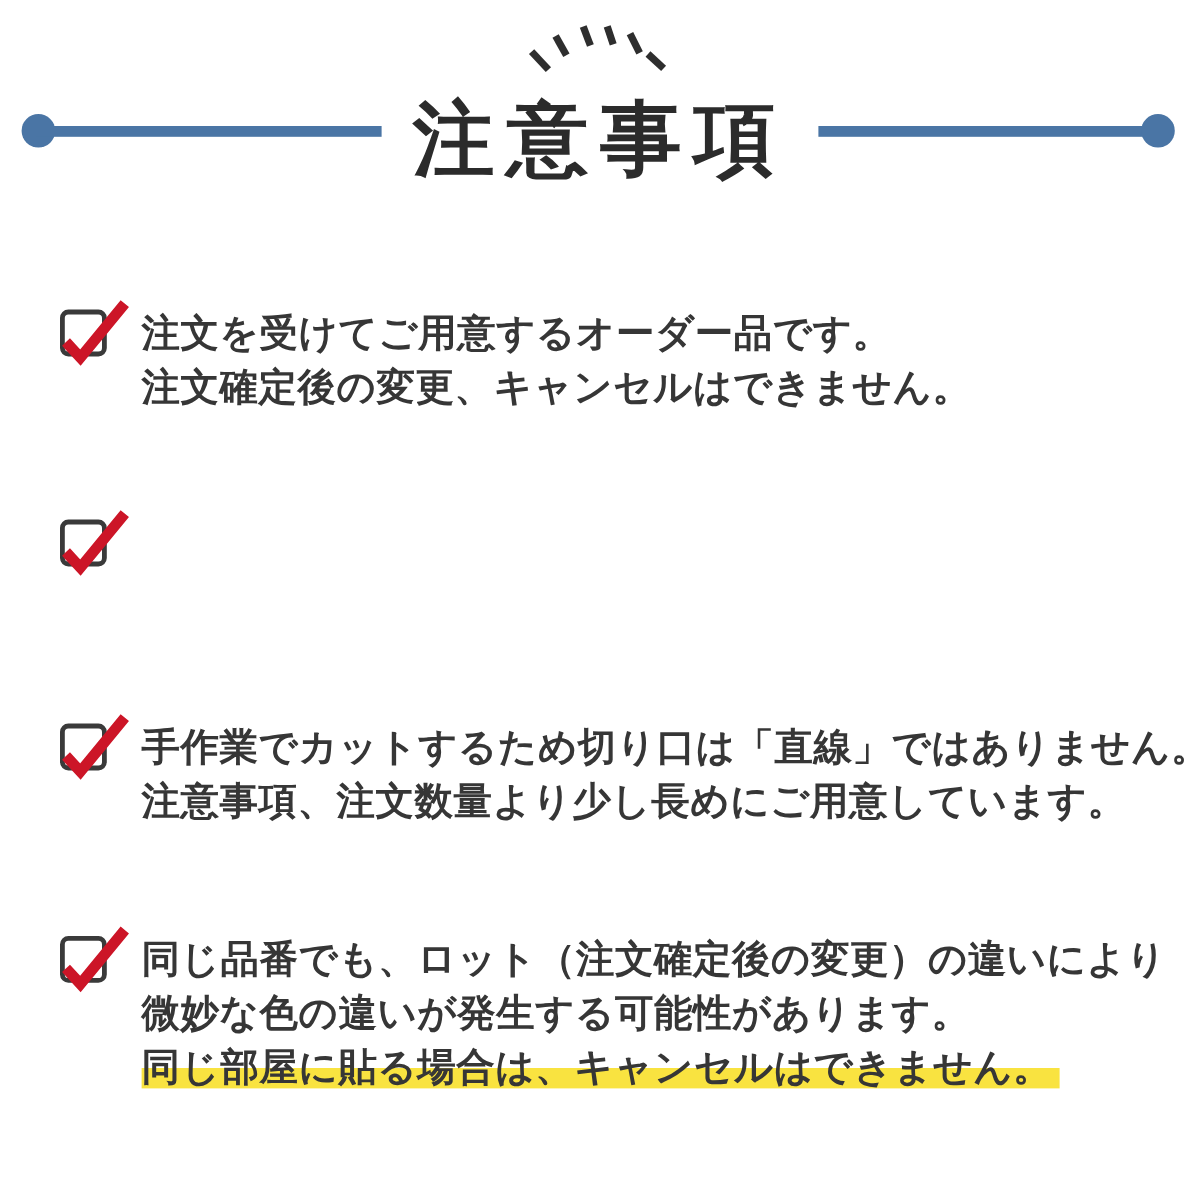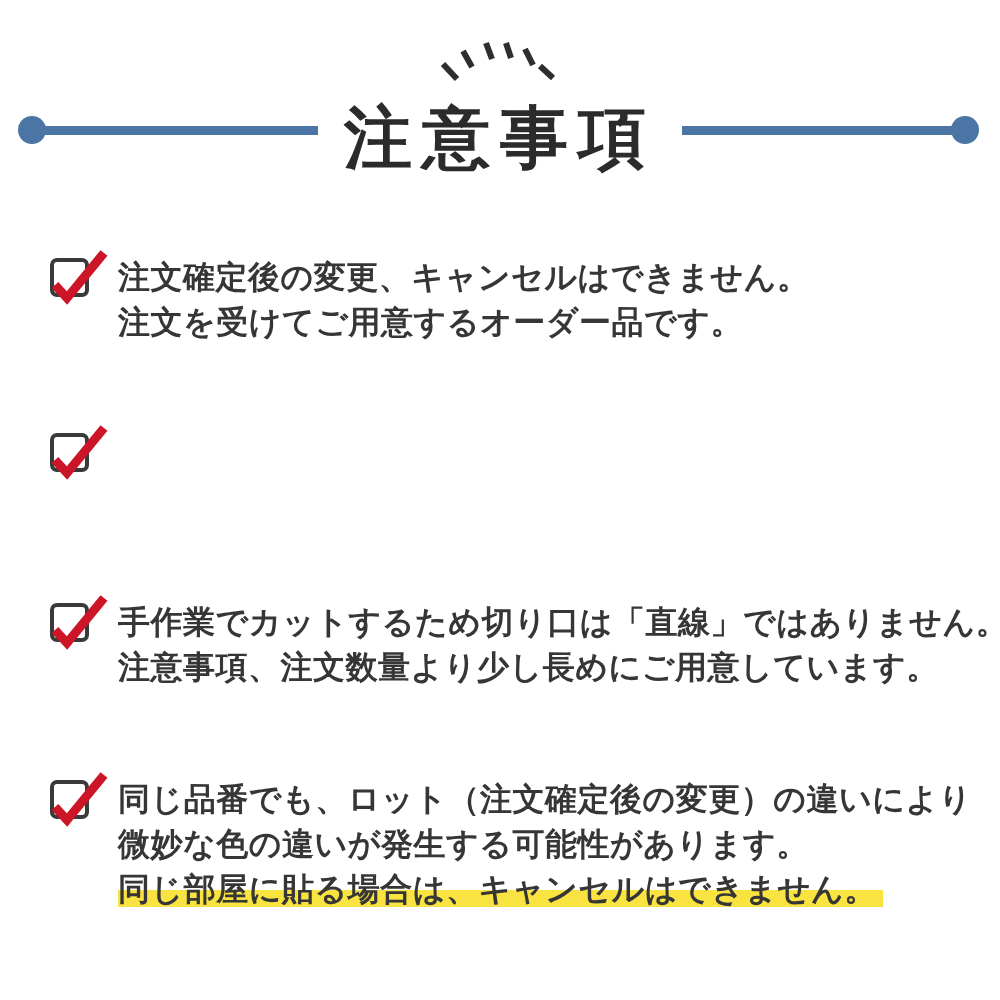--- a/index.html
+++ b/index.html
@@ -4,21 +4,21 @@
 <style>
   html,body{margin:0;padding:0;}
   body{
     width:1000px;height:1000px;
     background:#ffffff;
     font-family:"Liberation Sans","DejaVu Sans",sans-serif;
     position:relative;
     overflow:hidden;
   }
   
-  .header{position:absolute;left:0;top:0;width:796px;height:170px;margin-top:21px;}
+  .header{position:absolute;left:0;top:0;width:796px;height:170px;}
   .burst{position:absolute;left:435px;top:13px;width:130px;height:52px;}
   .page-title{
     position:absolute;left:0;top:76px;width:1000px;
     text-align:center;
     font-size:68px;line-height:80px;
     font-weight:900;
     letter-spacing:10px;
     color:#2b2b2b;
     white-space:nowrap;
   }
@@ -71,22 +71,22 @@
   <div class="rule rule-right"></div>
   <div class="dot dot-right"></div>
 </div>
 
 <div class="item item-1">
   <div class="checkbox"></div>
   <svg class="check-svg" viewBox="0 0 70 64">
     <polyline points="11,40 23,53 60,8" fill="none" stroke="#cc1527" stroke-width="9" stroke-linecap="butt" stroke-linejoin="miter"></polyline>
   </svg>
   <div class="lines">
+    <div class="line">注文を受けてご用意するオーダー品です。</div>
     <div class="line">注文確定後の変更、キャンセルはできません。</div>
-    <div class="line">注文を受けてご用意するオーダー品です。</div>
   </div>
 </div>
 
 <div class="item item-2">
   <div class="checkbox"></div>
   <svg class="check-svg" viewBox="0 0 70 64">
     <polyline points="11,40 23,53 60,8" fill="none" stroke="#cc1527" stroke-width="9" stroke-linecap="butt" stroke-linejoin="miter"></polyline>
   </svg>
   <div class="lines">
   </div>

